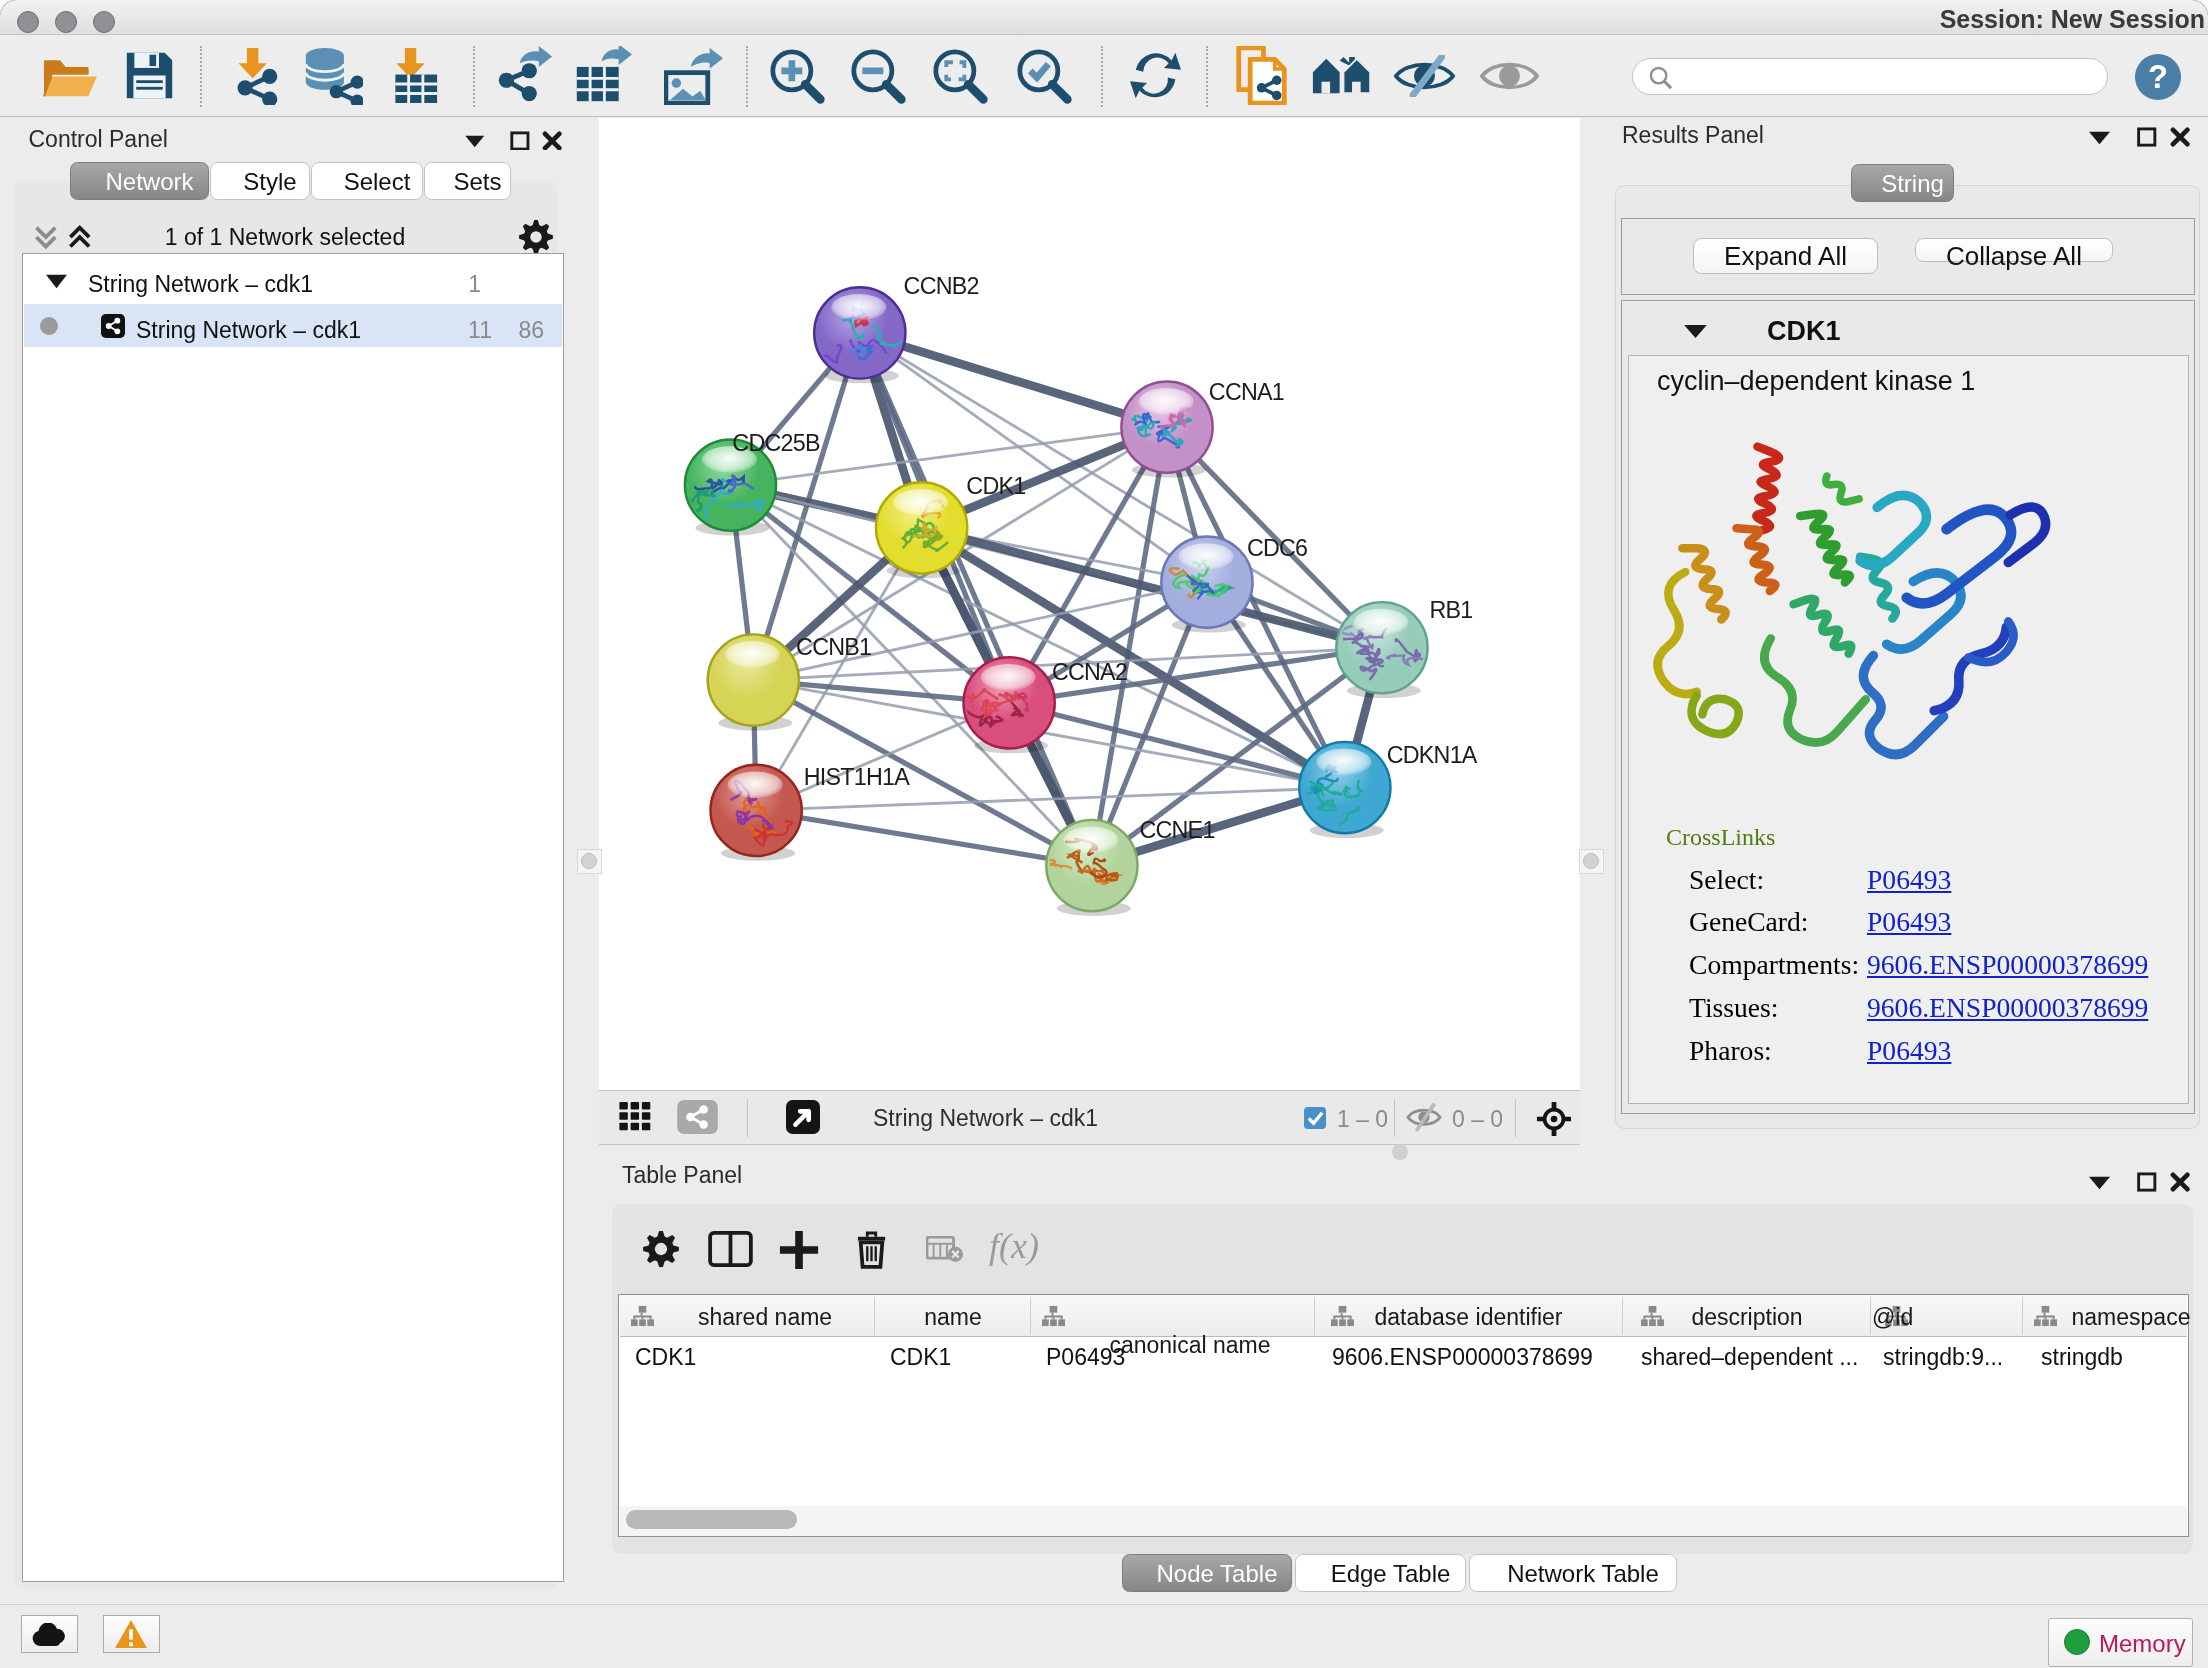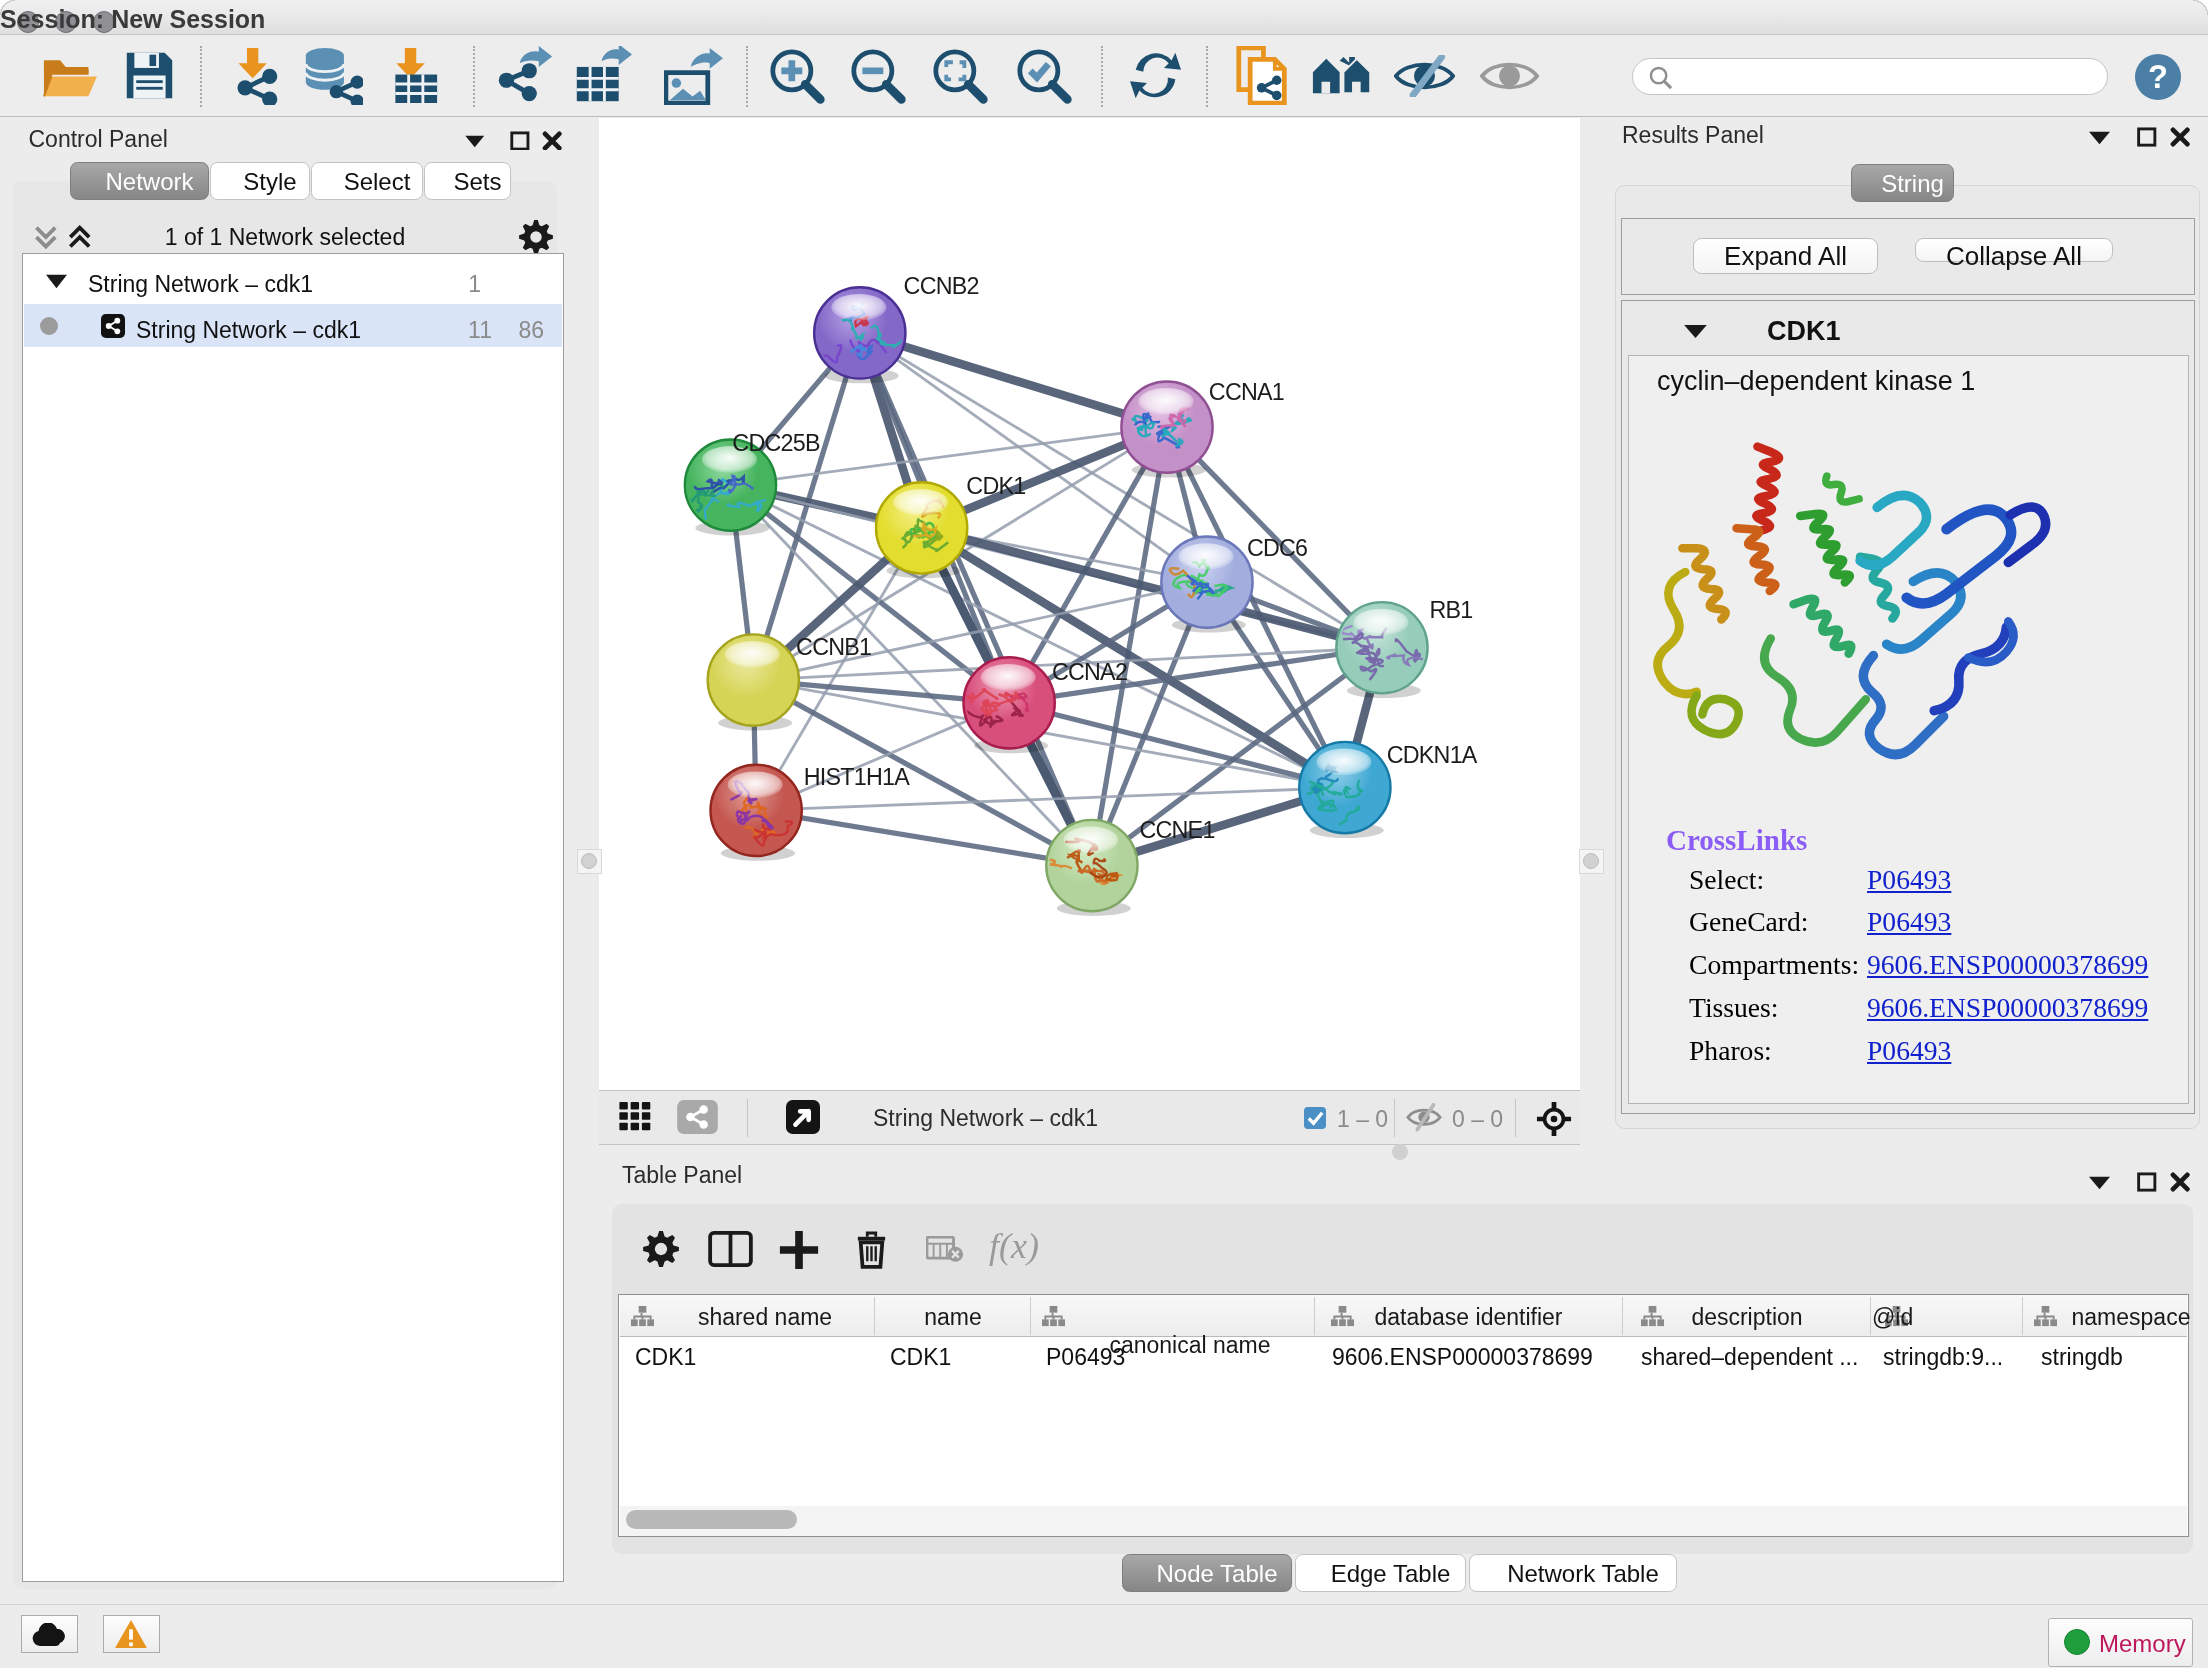--- a/index.html
+++ b/index.html
@@ -1,18 +1,18 @@
 <!DOCTYPE html>
 <html style="font-size:15px"><head><meta charset="utf-8"><style>
 * { margin:0; padding:0; box-sizing:border-box; }
 html,body { width:2208px; height:1668px; font-family:"Liberation Sans",sans-serif; background:#ececec; overflow:hidden; position:relative; }
 .abs { position:absolute; }
 .titlebar { left:0; top:0; width:2208px; height:35px; background:linear-gradient(#f1f1f1,#dfdfdf); border-bottom:1px solid #c6c6c6; }
 .tl { position:absolute; top:10.5px; width:22px; height:22px; border-radius:50%; background:#909095; border:1.4px solid #6e6e73; }
-.title { position:absolute; top:4.8px; left:0; width:2205px; text-align:left; font-size:25px; color:#3a3a3a; font-weight:bold; }
+.title { position:absolute; top:4.8px; left:0; width:2205px; text-align:right; font-size:25px; color:#3a3a3a; font-weight:bold; }
 .toolbar { left:0; top:36px; width:2208px; height:81px; background:#ededed; border-bottom:1.9px solid #bdbdbd; }
 .tsep { position:absolute; top:46px; height:61px; width:0; border-left:2.9px dotted #a8a8a8; }
 .searchbox { position:absolute; left:1632px; top:58px; width:476px; height:37px; background:#fff; border:1.9px solid #c4c4c4; border-radius:19px; }
 .panel-title { font-size:23px; color:#2b2b2b; }
 .tab { position:absolute; height:38px; border:1px solid #c2c2c2; background:#fff; color:#111; font-size:24px; text-align:center; line-height:37px; border-radius:7.6px;padding-left:20px; }
 .tabsel { background:linear-gradient(#a8a8a8,#868686); color:#fff; border-color:#7e7e7e; }
 .gray-container { position:absolute; background:#e7e7e7; border-radius:9.5px; }
 .whitebox { position:absolute; background:#fff; border:1.9px solid #9d9d9d; }
 .btn { position:absolute; background:linear-gradient(#ffffff,#f4f4f4); border:1px solid #bdbdbd; border-radius:8.6px; text-align:center; font-size:26px; color:#111; }
 .link { color:#1122cc; text-decoration:underline; }
@@ -601,21 +601,21 @@
       <path d="M244 144 Q244 144 257 146 Q271 149 261 159 Q252 169 265 171 Q279 174 270 184 Q260 194 274 196 Q287 199 278 209" stroke="#26a89e" stroke-width="9"></path>
       <path d="M262 92 q26 -22 44 -6 q16 16 0 32 l-28 26 q-18 16 -34 4" stroke="#28a8c2" stroke-width="10"></path>
       <path d="M300 170 q28 -18 44 0 q14 18 -4 34 l-32 28 q-18 16 -36 4" stroke="#2a84c8" stroke-width="10"></path>
       <path d="M335 115 q44 -34 62 -12 q16 20 -10 40 l-52 40 q-24 18 -42 4" stroke="#2155c4" stroke-width="11"></path>
       <path d="M402 100 q28 -18 36 2 q6 16 -14 30 l-24 18" stroke="#1c30b0" stroke-width="10"></path>
       <path d="M258 248 q-20 22 -2 38 q18 14 4 30 q-14 16 4 30 q20 14 38 -4 l30 -30" stroke="#2e6ec4" stroke-width="10"></path>
       <path d="M322 306 q28 -6 26 -32 q-2 -22 24 -28 q24 -6 26 -28" stroke="#2340bc" stroke-width="10"></path>
       <path d="M358 250 q24 12 40 -6 q14 -16 2 -32" stroke="#2a5cc8" stroke-width="9"></path>
     </g>
   </svg>
-<div class="serif abs" style="left:1666px;top:824px;font-size:29px;font-weight:bold;color:#8b5cf6">CrossLinks</div>
+<div class="serif abs" style="left:1666px;top:824px;font-size:24px;font-weight:normal;color:#4d7c0f">CrossLinks</div>
 <div class="serif abs" style="left:1689px;top:864px;font-size:27.6px;color:#000">Select:</div>
 <div class="serif abs link" style="left:1867px;top:864px;font-size:27.6px">P06493</div>
 <div class="serif abs" style="left:1689px;top:906px;font-size:27.6px;color:#000">GeneCard:</div>
 <div class="serif abs link" style="left:1867px;top:906px;font-size:27.6px">P06493</div>
 <div class="serif abs" style="left:1689px;top:949px;font-size:27.6px;color:#000">Compartments:</div>
 <div class="serif abs link" style="left:1867px;top:949px;font-size:27.6px">9606.ENSP00000378699</div>
 <div class="serif abs" style="left:1689px;top:992px;font-size:27.6px;color:#000">Tissues:</div>
 <div class="serif abs link" style="left:1867px;top:992px;font-size:27.6px">9606.ENSP00000378699</div>
 <div class="serif abs" style="left:1689px;top:1035px;font-size:27.6px;color:#000">Pharos:</div>
 <div class="serif abs link" style="left:1867px;top:1035px;font-size:27.6px">P06493</div>

